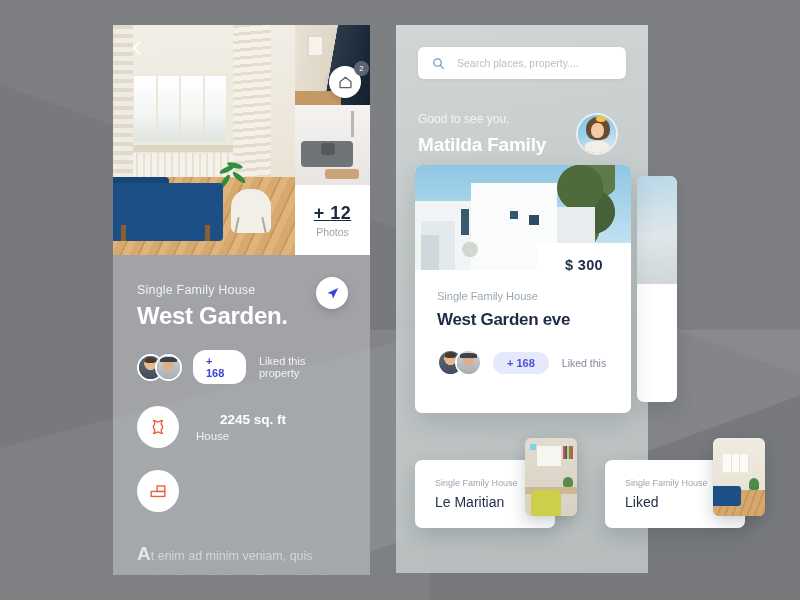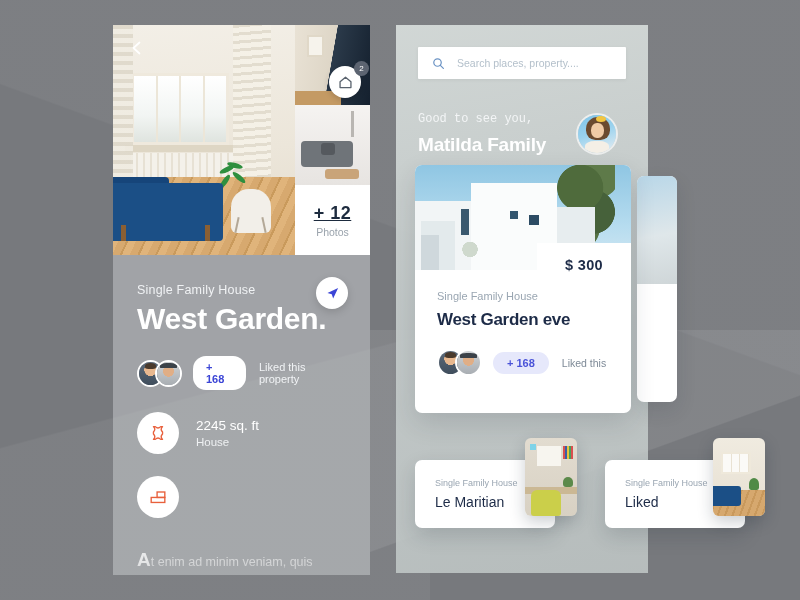--- a/index.html
+++ b/index.html
@@ -97,21 +97,21 @@
     background:#fff; border-radius:50%; display:flex; align-items:center; justify-content:center;
     box-shadow:0 2px 6px rgba(0,0,0,.18); cursor:pointer;
   }
   .home-badge {
     position:absolute; left:241px; top:36px; width:15px; height:15px; border-radius:50%;
     background:#5c6471; color:#fff; font-size:8px; display:flex; align-items:center; justify-content:center;
   }
 
   .lp-body { padding: 28px 24px 0 24px; position:relative; }
   .lp-sub { font-size:12.5px; color:#f0f2f4; letter-spacing:.2px; }
-  .lp-title { font-size:30px; font-weight:bold; color:#ffffff; margin-top:5px; letter-spacing:-.3px; }
+  .lp-title { font-size:24px; font-weight:bold; color:#ffffff; margin-top:5px; letter-spacing:-.3px; }
   .nav-btn {
     position:absolute; right:22px; top:22px; width:32px; height:32px; border-radius:50%;
     background:#fff; display:flex; align-items:center; justify-content:center;
     box-shadow:0 3px 8px rgba(0,0,0,.15); cursor:pointer;
   }
   .like-row { display:flex; align-items:center; margin-top:20px; }
   .avatars { display:flex; }
   .av {
     width:27px; height:27px; border-radius:50%; border:2px solid #ffffff; overflow:hidden; position:relative;
   }
@@ -126,44 +126,44 @@
     font-size:11px; font-weight:bold; color:#3b45d6; cursor:pointer;
   }
   .like-lbl { margin-left:13px; font-size:11px; color:#f1f3f5; }
 
   .feat { display:flex; align-items:center; margin-top:22px; }
   .feat-ico {
     width:42px; height:42px; border-radius:50%; background:#fff;
     display:flex; align-items:center; justify-content:center; flex:0 0 auto;
   }
   .feat-txt { margin-left:17px; }
-  .feat-v { font-size:13.5px; font-weight:normal; color:#ffffff; }
+  .feat-v { font-size:13.5px; font-weight:bold; color:#ffffff;margin-left:24px; }
   .feat-l { font-size:11.5px; color:#eef0f2; margin-top:3px; }
 
   .lp-para {
     margin-top:26px; font-size:12.5px; line-height:1.65; color:rgba(255,255,255,.55);
     -webkit-mask-image: linear-gradient(180deg, #000 0%, #000 30%, rgba(0,0,0,.25) 100%);
     mask-image: linear-gradient(180deg, #000 0%, #000 30%, rgba(0,0,0,.25) 100%);
   }
   .lp-para .drop { font-size:19px; font-weight:bold; color:rgba(255,255,255,.75); }
 
   
   #phone-right {
     position:absolute; left:396px; top:25px; width:252px; height:548px;
     background: linear-gradient(170deg, rgba(216,222,220,0.92) 0%, rgba(200,207,206,0.88) 55%, rgba(193,200,199,0.86) 100%);
     overflow:hidden;
   }
   .search-bar {
     position:absolute; left:22px; top:22px; width:208px; height:32px;
-    background:#fff; border-radius:1px; display:flex; align-items:center;
+    background:#fff; border-radius:6px; display:flex; align-items:center;
     padding:0 14px; box-shadow:0 1px 4px rgba(0,0,0,.06); cursor:text;
   }
   .search-ph { font-size:10.5px; color:#b4c0cb; margin-left:12px; }
   .greet-wrap { position:absolute; left:22px; top:87px; }
-  .greet-s { font-size:12px; color:#f3f5f6;font-family:Liberation Mono, monospace; }
+  .greet-s { font-size:12px; color:#f3f5f6; }
   .greet-n { font-size:19px; font-weight:bold; color:#ffffff; margin-top:8px; letter-spacing:-.2px; }
   .user-av {
     position:absolute; left:180px; top:88px; width:42px; height:42px; border-radius:50%;
     overflow:hidden; border:2px solid rgba(255,255,255,.65); cursor:pointer; position:absolute;
   }
   .ua-bg { position:absolute; inset:0; background:linear-gradient(160deg,#7fc4e8 0%,#9ad2ee 45%,#e9eef2 100%); }
   .ua-hair { position:absolute; left:22%; top:4%; width:62%; height:62%; background:#6b4a2f; border-radius:50% 50% 40% 40%; }
   .ua-face { position:absolute; left:34%; top:20%; width:34%; height:40%; background:#f0cba6; border-radius:46%; }
   .ua-body { position:absolute; left:18%; bottom:0; width:64%; height:32%; background:#f4efe6; border-radius:40% 40% 0 0; }
   .ua-bow { position:absolute; left:48%; top:2%; width:26%; height:16%; background:#f2c542; border-radius:50%; }

